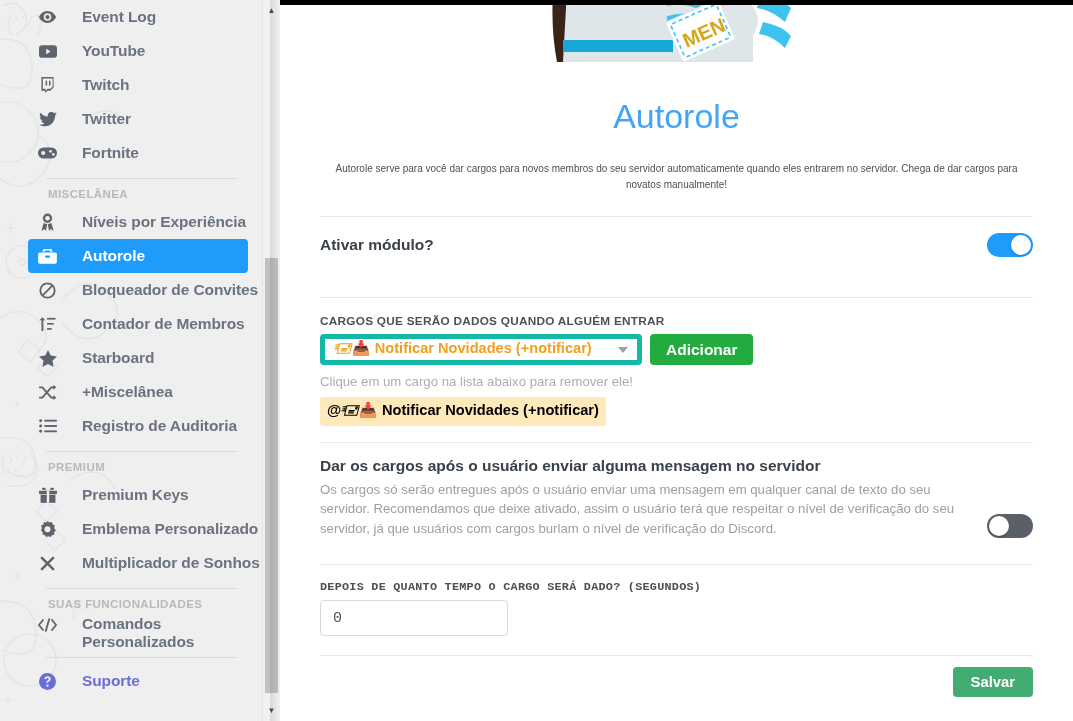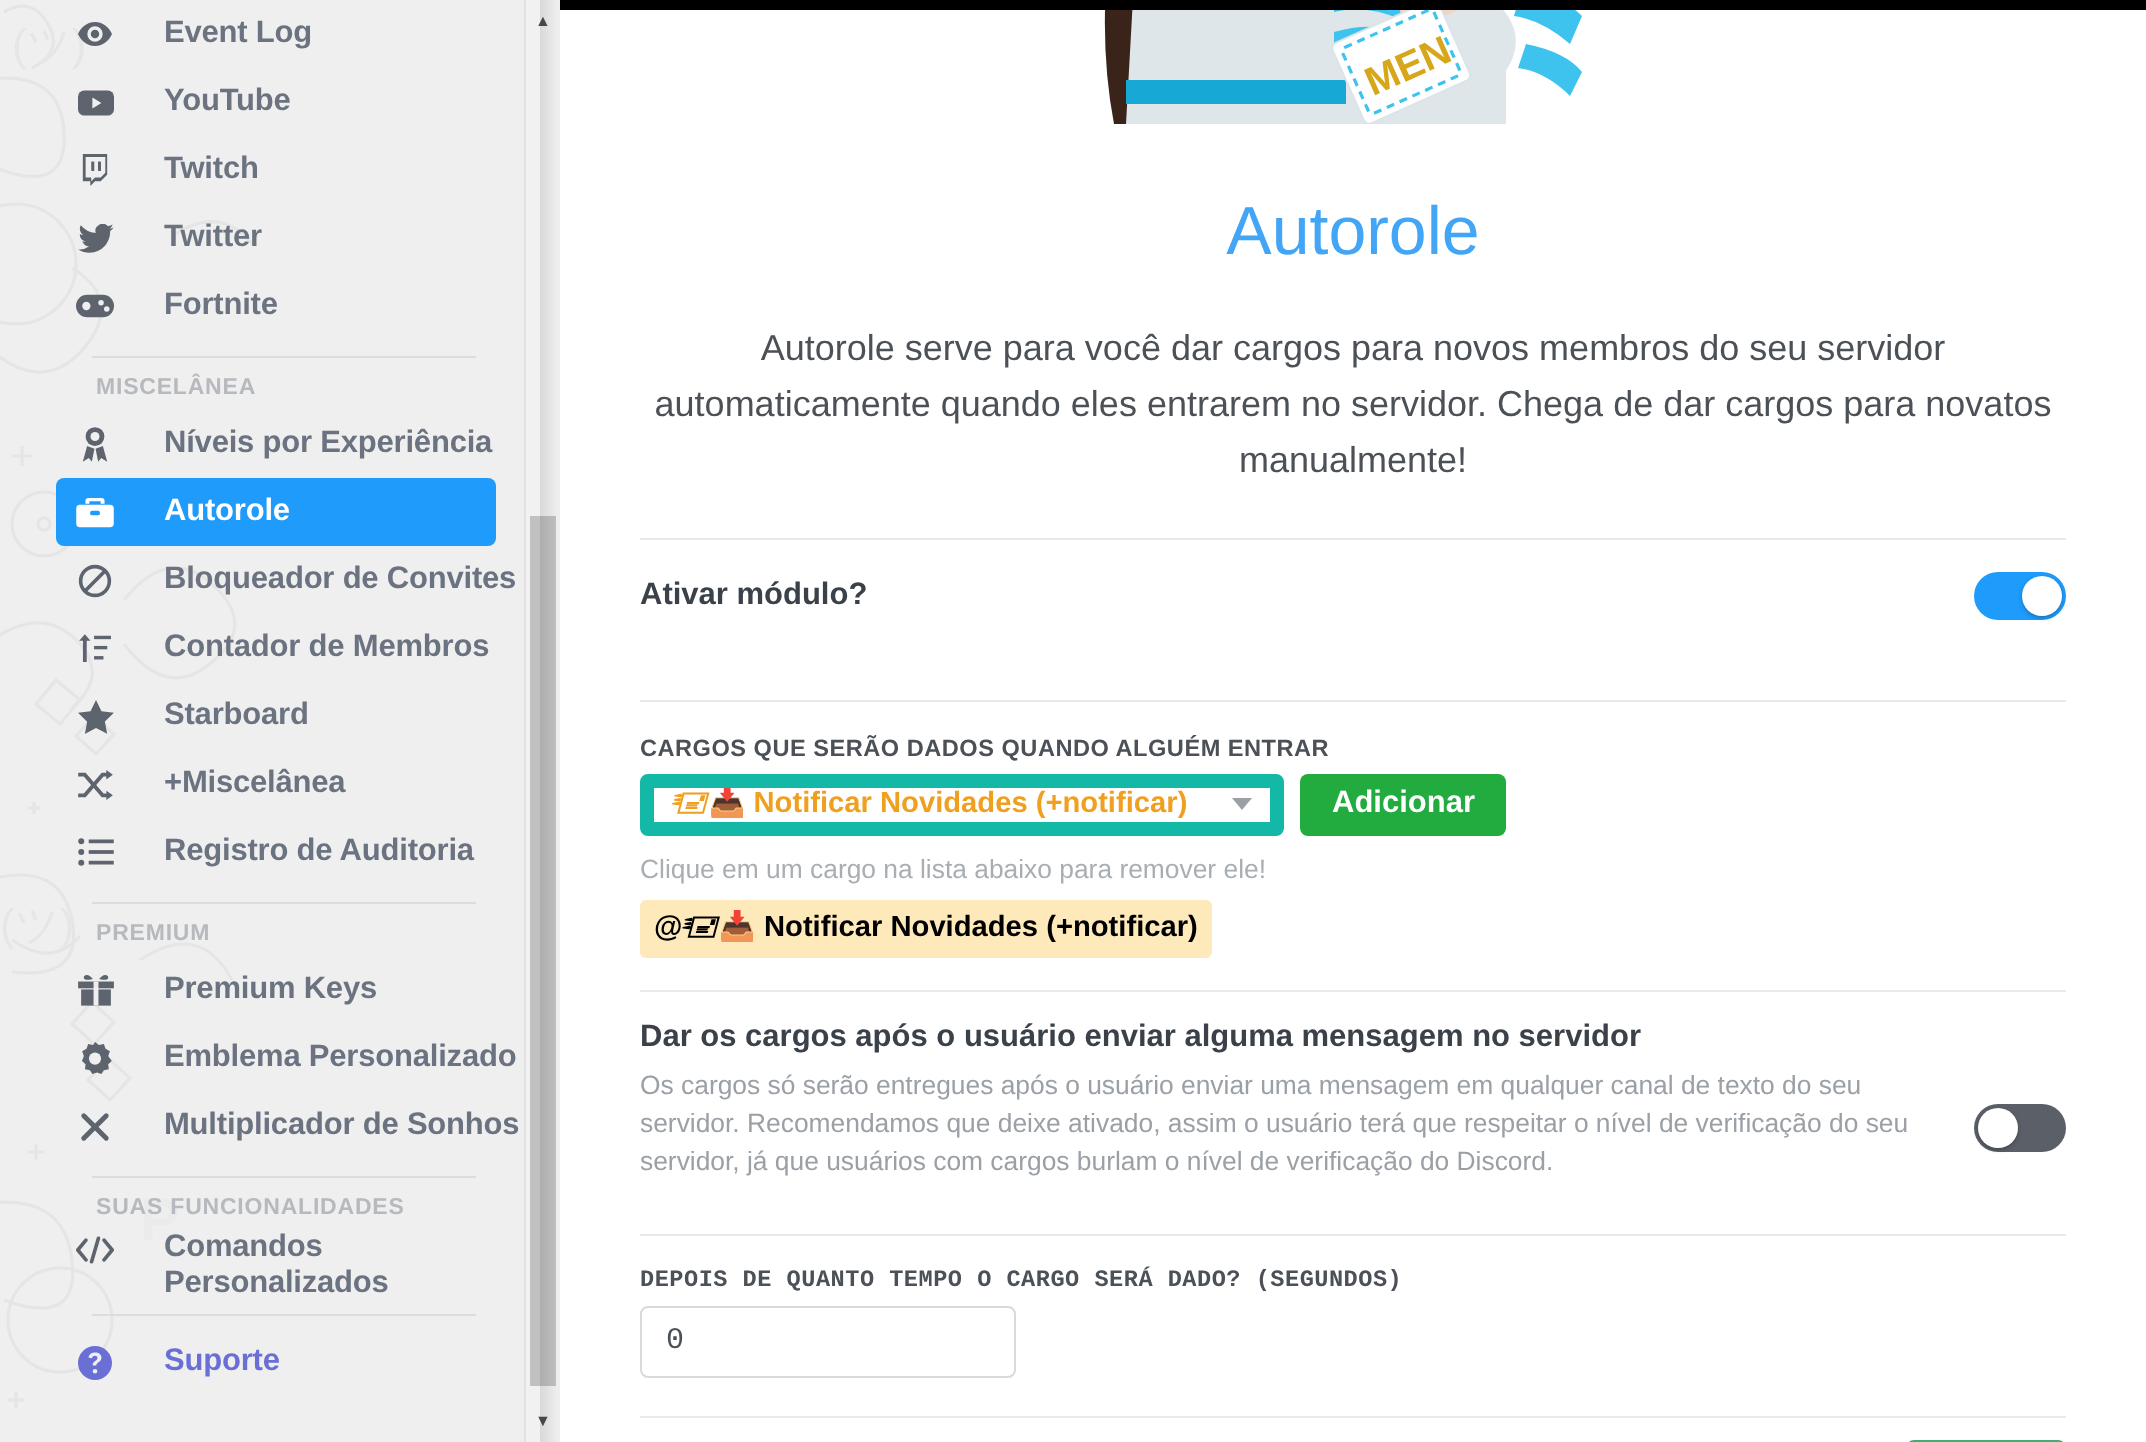--- a/index.html
+++ b/index.html
@@ -156,21 +156,21 @@
     text-align: center;
     color: #43a5f5;
     font-size: 34px;
     font-weight: 400;
     margin: 32px 0 0 0;
     line-height: 1;
   }
   .page-desc {
     text-align: center;
     color: #4b5157;
-    font-size: 18px;
+    font-size: 10px;
     line-height: 1.55;
     margin: 28px auto 0 auto;
     max-width: 706px;
   }
   .hr {
     height: 1px;
     background: #e9e9e9;
     margin: 24px 0 0 0;
   }
   .row {
@@ -215,21 +215,21 @@
   }
   .select-row {
     display: flex;
     align-items: stretch;
     gap: 8px;
   }
   .fake-select {
     position: relative;
     width: 322px;
     height: 31px;
-    border: 7px solid #14b8a6;
+    border: 5px solid #14b8a6;
     border-radius: 4px;
     background: #fff;
     display: flex;
     align-items: center;
     padding: 0 26px 0 9px;
     font-size: 14.6px;
     font-weight: 700;
     color: #f0a020;
     white-space: nowrap;
     overflow: hidden;
@@ -272,21 +272,21 @@
     color: #000000;
     font-size: 14.6px;
     font-weight: 700;
     padding: 2px 7px;
     border-radius: 3px;
     cursor: pointer;
     white-space: nowrap;
   }
   .row-block {
     display: flex;
-    align-items: center;
+    align-items: flex-end;
     justify-content: space-between;
     gap: 10px;
   }
   .row-block .txt { flex: 1; }
   .blk-title {
     font-size: 15.5px;
     font-weight: 700;
     color: #3a4149;
     margin: 0 0 5px 0;
   }

